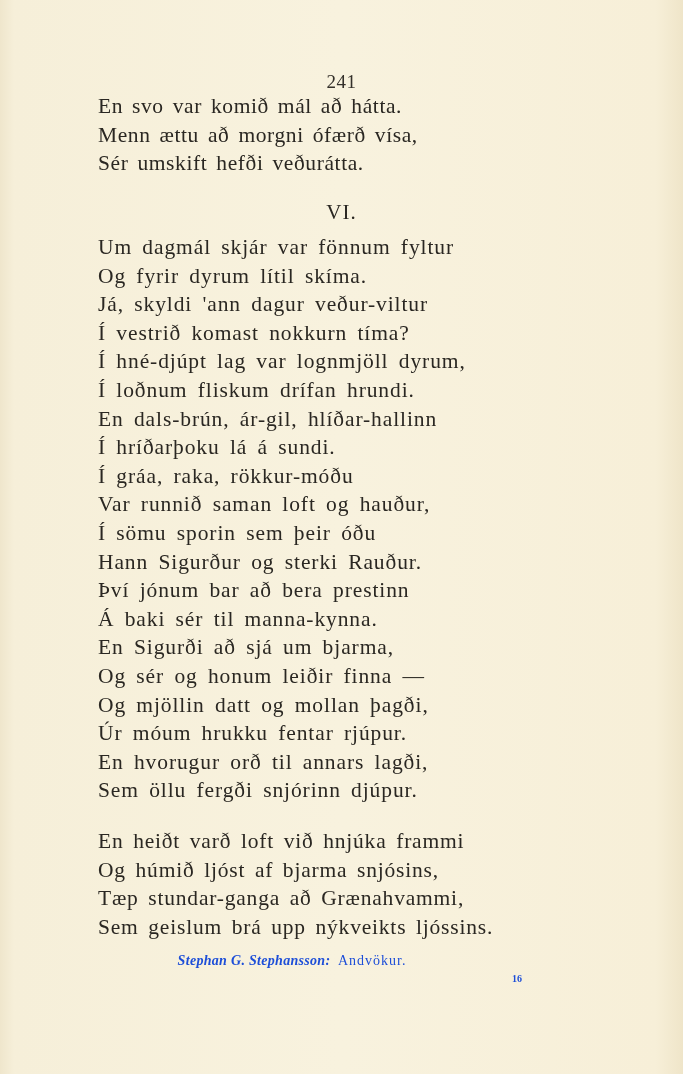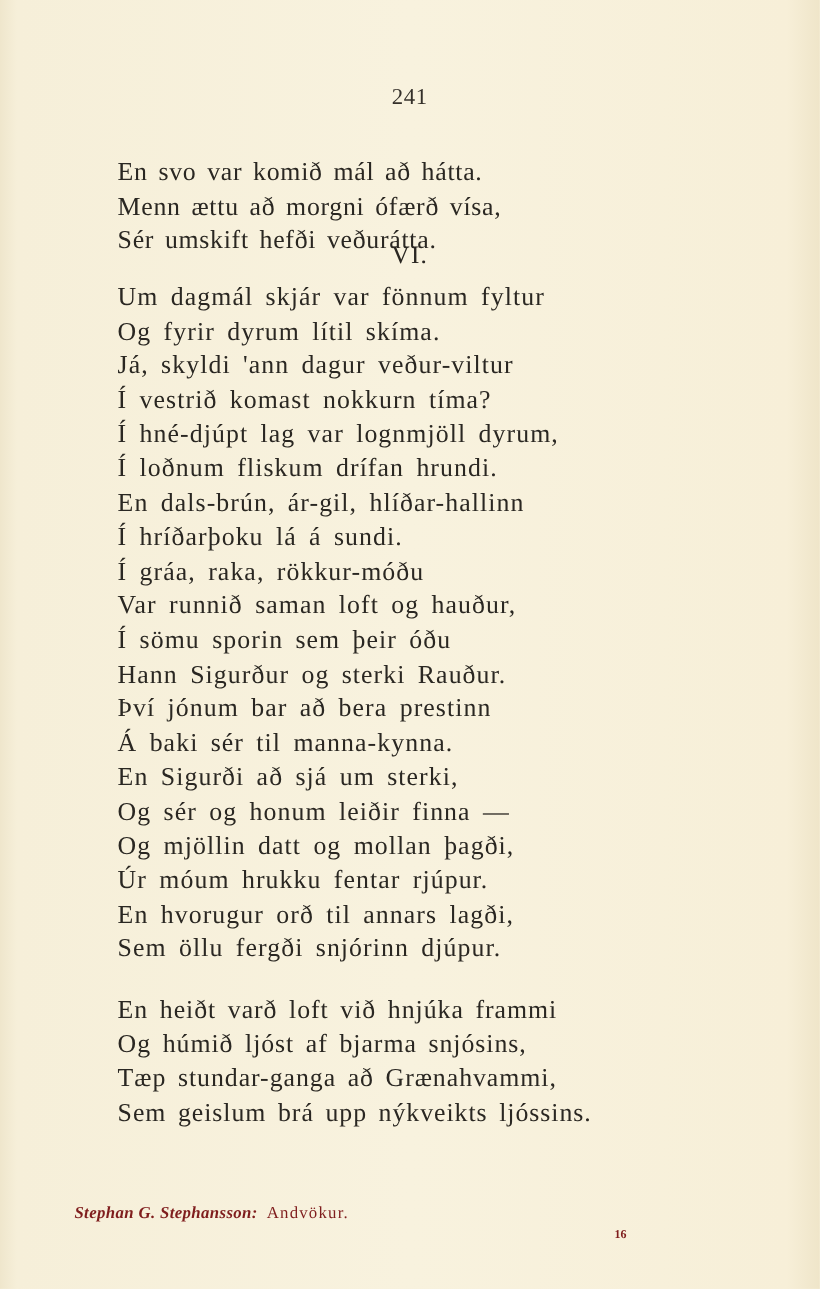--- a/index.html
+++ b/index.html
@@ -17,30 +17,30 @@
       color: #34302a;
       margin-top: 16px;
     }
     .verse {
       position: absolute; left: 98px;
       font-size: 21.5px; line-height: 28.6px;
       letter-spacing: 0.6px; word-spacing: 3px;
       white-space: nowrap;
     }
     .verse .line { display: block; height: 28.6px; }
-    #block-1 { top: 92px; margin-top: 37px; }
+    #block-1 { top: 92px; }
     .section-heading {
       position: absolute; left: 0; right: 0; top: 200px;
       text-align: center; font-size: 21px; letter-spacing: 1px;
     }
     #block-2 { top: 233px; word-spacing: 4px; letter-spacing: 0.9px; }
     #block-3 { top: 827px; word-spacing: 3.5px; letter-spacing: 0.8px; }
     .footer {
-      position: absolute; left: 62px; top: 1004px; width: 460px;
-      font-size: 14px; color: #7f1d1d;
+      position: absolute; left: 62px; top: 953px; width: 460px;
+      font-size: 14px; color: #1d4ed8; text-align: center;
     }
     .footer .author { font-style: italic; font-weight: bold; letter-spacing: 0.3px; }
     .footer .title { margin-left: 4px; letter-spacing: 1px; }
     .footer .sig {
       position: absolute; right: 0; top: 0; font-weight: bold; font-size: 10px; margin-top: 20px;
     }
   </style>
 </head>
 <body>
 
@@ -62,21 +62,21 @@
   <span class="line">Í hné-djúpt lag var lognmjöll dyrum,</span>
   <span class="line">Í loðnum fliskum drífan hrundi.</span>
   <span class="line">En dals-brún, ár-gil, hlíðar-hallinn</span>
   <span class="line">Í hríðarþoku lá á sundi.</span>
   <span class="line">Í gráa, raka, rökkur-móðu</span>
   <span class="line">Var runnið saman loft og hauður,</span>
   <span class="line">Í sömu sporin sem þeir óðu</span>
   <span class="line">Hann Sigurður og sterki Rauður.</span>
   <span class="line">Því jónum bar að bera prestinn</span>
   <span class="line">Á baki sér til manna-kynna.</span>
-  <span class="line">En Sigurði að sjá um sterki,</span>
+  <span class="line">En Sigurði að sjá um bjarma,</span>
   <span class="line">Og sér og honum leiðir finna —</span>
   <span class="line">Og mjöllin datt og mollan þagði,</span>
   <span class="line">Úr móum hrukku fentar rjúpur.</span>
   <span class="line">En hvorugur orð til annars lagði,</span>
   <span class="line">Sem öllu fergði snjórinn djúpur.</span>
 </div>
 
 <div id="block-3" class="verse">
   <span class="line">En heiðt varð loft við hnjúka frammi</span>
   <span class="line">Og húmið ljóst af bjarma snjósins,</span>

